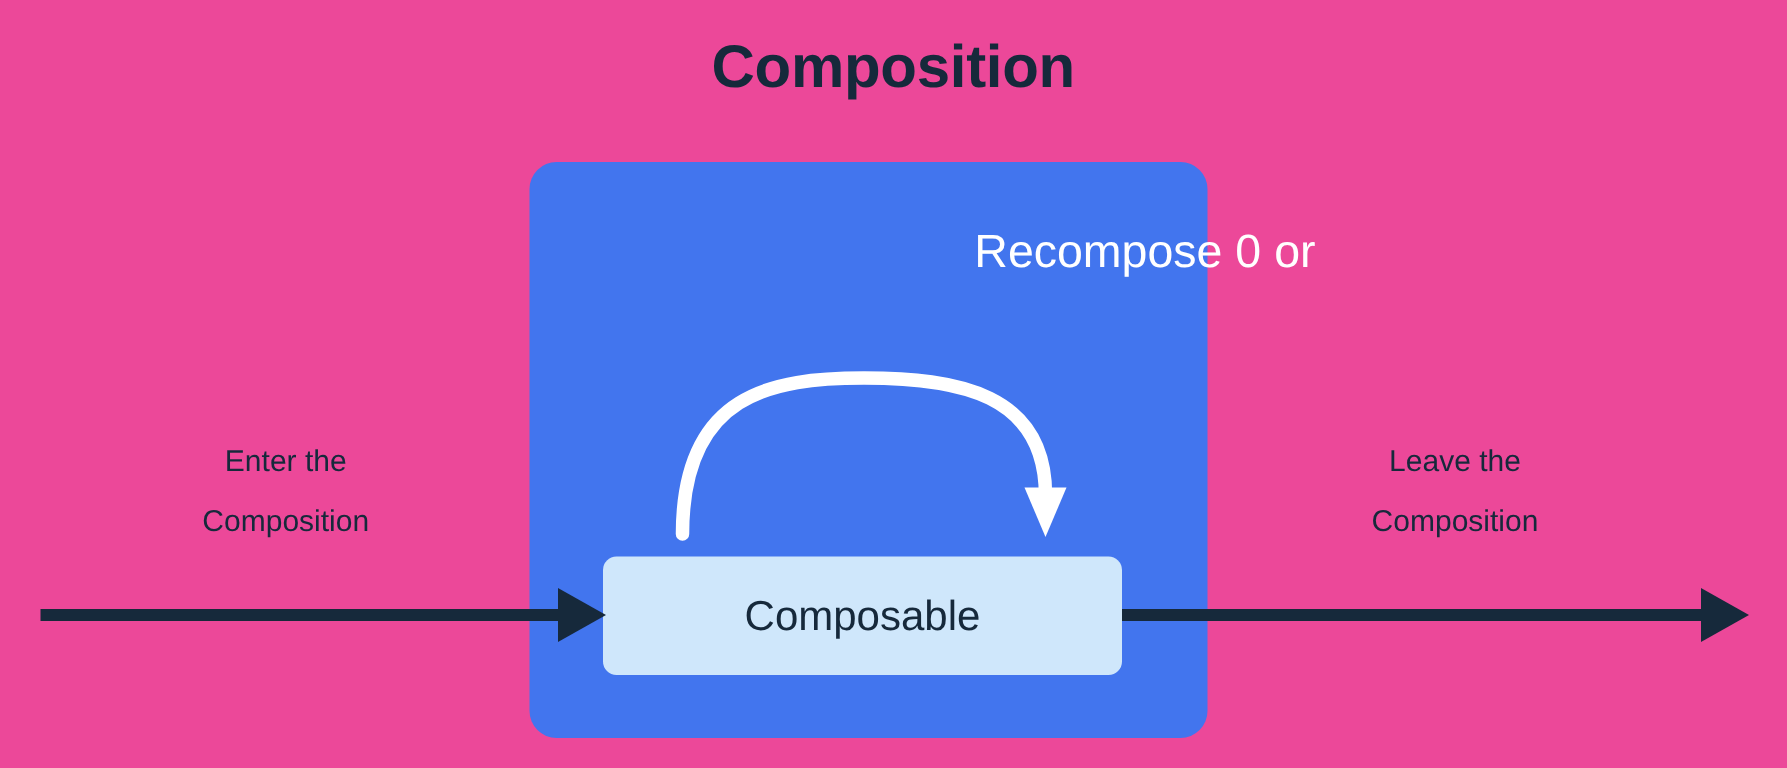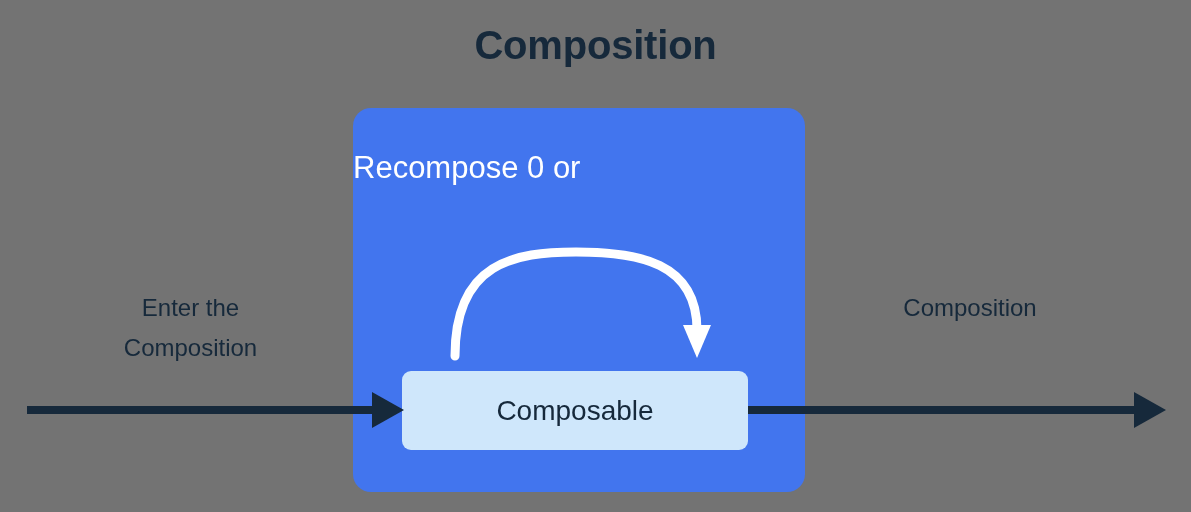--- a/index.html
+++ b/index.html
@@ -7,21 +7,21 @@
     padding: 0;
     background: #ffffff;
   }
   body {
     font-family: "Liberation Sans", sans-serif;
   }
   #stage {
     position: relative;
     width: 1191px;
     height: 512px;
-    background: #737373;
+    background: #ec4899;
     overflow: hidden;
   }
 
   
   .title {
     position: absolute;
     left: 0;
     top: 21px;
     width: 1191px;
     text-align: center;
@@ -43,21 +43,21 @@
     background: #4275EE;
     border-radius: 18px;
   }
 
   
   .recompose-caption {
     position: absolute;
     left: 353px;
     top: 148px;
     width: 524px;
-    text-align: left;
+    text-align: right;
     font-size: 31px;
     line-height: 40px;
     color: #ffffff;
     font-weight: normal;
   }
 
   
   .composable-box {
     position: absolute;
     left: 402px;
@@ -78,21 +78,21 @@
     justify-content: center;
     font-size: 28px;
     color: #16293B;
     line-height: 34px;
   }
 
   
   .side-caption {
     position: absolute;
     text-align: center;
-    font-size: 24px;
+    font-size: 20px;
     line-height: 40px;
     color: #16293B;
     font-weight: normal;
   }
   .caption-enter {
     left: 28px;
     top: 288px;
     width: 325px;
   }
   .caption-leave {
@@ -140,16 +140,17 @@
     <line x1="748" y1="410" x2="1137" y2="410" stroke="#16293B" stroke-width="8"></line>
     <polygon points="1134,392 1166,410 1134,428" fill="#16293B"></polygon>
   </svg>
 
   <div class="side-caption caption-enter">
     <div>Enter the</div>
     <div>Composition</div>
   </div>
 
   <div class="side-caption caption-leave">
+    <div>Leave the</div>
     <div>Composition</div>
   </div>
 
 </div>
 
 </body></html>

